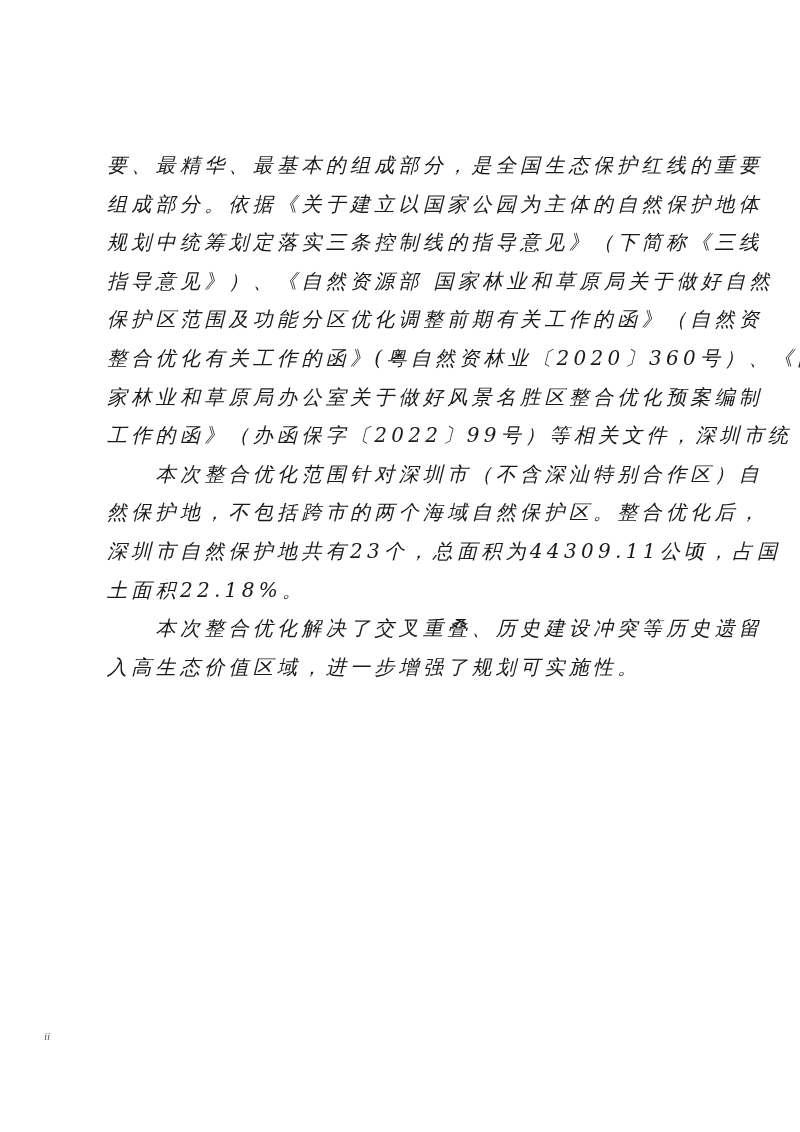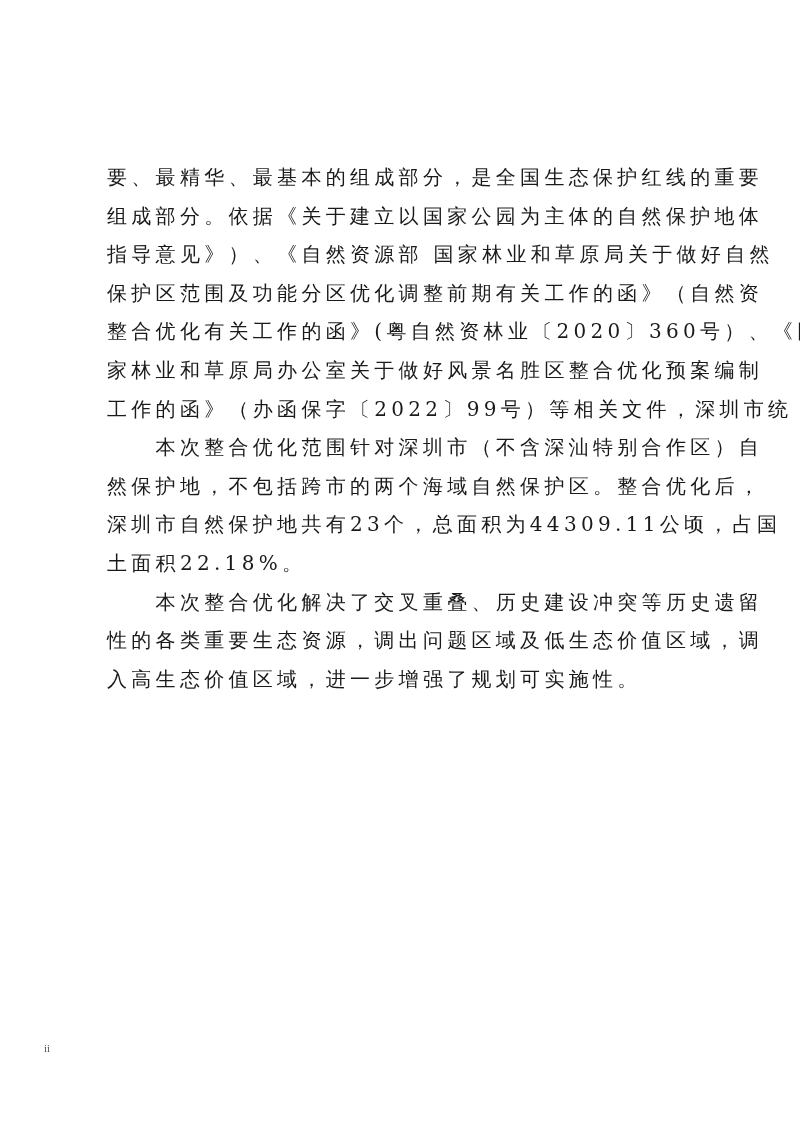--- a/index.html
+++ b/index.html
@@ -10,24 +10,25 @@
     body {
       width: 800px;
       height: 1132px;
       position: relative;
       overflow: hidden;
       font-family: "DejaVu Serif", "Liberation Serif", serif;
       color: #1a1a1a;
     }
     .page {
       position: absolute;
-      left: 0; top: 12px;
+      left: 0; top: 0;
       width: 800px;
       height: 852px;
       background: #ffffff;
+      font-style: italic;
     }
     .body-text {
       position: absolute;
       left: 107px;
       top: 146px;
       width: 586px;
     }
     .line {
       display: block;
       height: 38.6px;
@@ -48,27 +49,27 @@
       padding-left: 44px;
     }
   </style>
 </head>
 <body>
 
 <div class="page">
   <div class="body-text">
     <span class="line">要、最精华、最基本的组成部分，是全国生态保护红线的重要</span>
     <span class="line">组成部分。依据《关于建立以国家公园为主体的自然保护地体</span>
+    <span class="line">规划中统筹划定落实三条控制线的指导意见》（下简称《三线</span>
     <span class="line">指导意见》）、《自然资源部 国家林业和草原局关于做好自然</span>
     <span class="line">保护区范围及功能分区优化调整前期有关工作的函》（自然资</span>
     <span class="line">整合优化有关工作的函》(粤自然资林业〔2020〕360号）、《国</span>
     <span class="line">家林业和草原局办公室关于做好风景名胜区整合优化预案编制</span>
     <span class="line">工作的函》（办函保字〔2022〕99号）等相关文件，深圳市统</span>
     <span class="line">　　本次整合优化范围针对深圳市（不含深汕特别合作区）自</span>
     <span class="line">然保护地，不包括跨市的两个海域自然保护区。整合优化后，</span>
     <span class="line">深圳市自然保护地共有23个，总面积为44309.11公顷，占国</span>
     <span class="line">土面积22.18%。</span>
     <span class="line">　　本次整合优化解决了交叉重叠、历史建设冲突等历史遗留</span>
-    <span class="line">性的各类重要生态资源，调出问题区域及低生态价值区域，调</span>
     <span class="line">入高生态价值区域，进一步增强了规划可实施性。</span>
   </div>
   <div class="page-number">ii</div>
 </div>
 
 </body></html>

